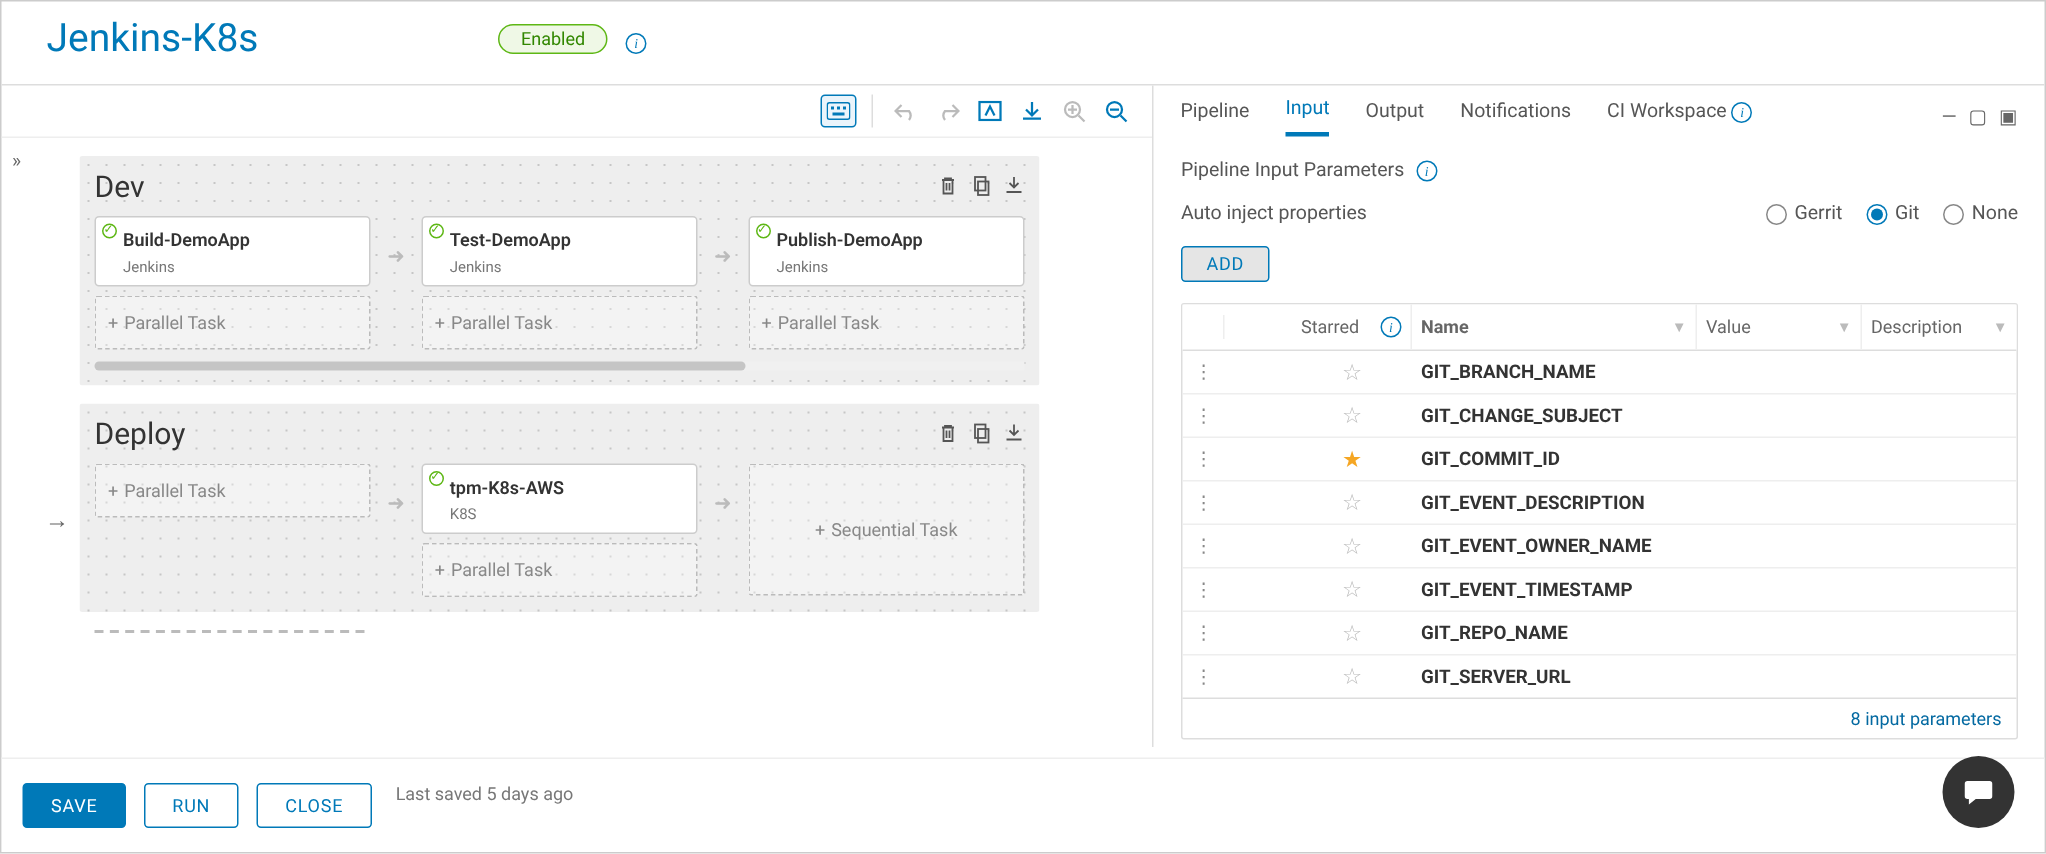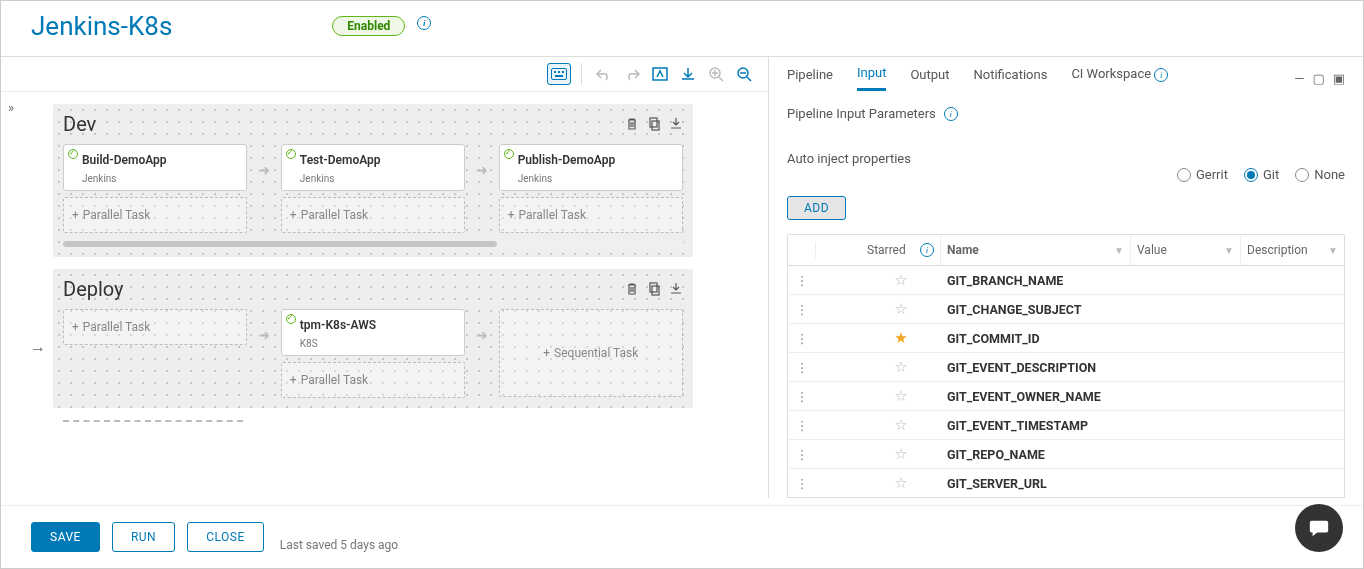--- a/index.html
+++ b/index.html
@@ -1,21 +1,21 @@
 <!DOCTYPE html>
 <html><head>
 <meta charset="utf-8">
 <style>
 * { box-sizing: border-box; margin: 0; padding: 0; font-family: -apple-system, BlinkMacSystemFont, "Segoe UI", Roboto, sans-serif; }
 body { background: #fff; width: 1364px; height: 569px; overflow: hidden; border: 1px solid #ccc; position: relative; }
 
 
 .header { display: flex; align-items: center; padding: 10px 30px 15px; }
 .title { color: #0079b8; font-size: 26px; font-weight: 400; }
-.header-right { display: flex; align-items: flex-start; gap: 12px; margin-left: 160px; font-weight: bold; }
+.header-right { display: flex; align-items: flex-end; gap: 12px; margin-left: 160px; }
 .enabled-badge { border: 1px solid #5eb715; color: #318700; background: #eff8e6; border-radius: 12px; padding: 2px 14px; font-size: 12px; }
 .info-circle { width: 14px; height: 14px; border: 1px solid #0079b8; border-radius: 50%; display: inline-flex; align-items: center; justify-content: center; font-size: 9px; color: #0079b8; font-style: italic; font-family: serif; }
 
 
 .main { display: flex; height: calc(100% - 125px); border-top: 1px solid #ddd; }
 .canvas-pane { flex: 0 0 768px; display: flex; flex-direction: column; border-right: 1px solid #ddd; }
 .canvas-toolbar { display: flex; justify-content: flex-end; align-items: center; padding: 6px 12px; border-bottom: 1px solid #eee; gap: 4px; }
 .canvas-toolbar .tbtn { width: 24px; height: 22px; display: flex; align-items: center; justify-content: center; cursor: pointer; color: #0079b8; }
 .canvas-toolbar .tbtn.disabled { color: #bbb; }
 .canvas-toolbar .tbtn.boxed { border: 1px solid #0079b8; border-radius: 3px; background: #eaf4fb; }
@@ -49,21 +49,21 @@
 
 .right-pane { flex: 1; display: flex; flex-direction: column; padding: 0; }
 .tabs { display: flex; align-items: center; gap: 24px; padding: 8px 18px 0; border-bottom: 1px solid transparent; font-size: 13px; color: #565656; }
 .tab { padding-bottom: 8px; cursor: pointer; }
 .tab.active { color: #0079b8; border-bottom: 3px solid #0079b8; }
 .tabs .spacer { flex: 1; }
 .tabs .win-btns { display: flex; gap: 8px; color: #666; align-items: center; }
 
 .panel-body { padding: 14px 18px; font-size: 13px; color: #565656; overflow: auto; }
 .panel-row { display: flex; align-items: center; gap: 8px; margin-bottom: 14px; }
-.radio-group { display: flex; gap: 16px; align-items: center; margin-top: 32px; }
+.radio-group { display: flex; gap: 16px; align-items: center; }
 .radio { display: flex; align-items: center; gap: 5px; cursor: pointer; }
 .radio-circle { width: 14px; height: 14px; border: 1px solid #888; border-radius: 50%; display: inline-block; position: relative; }
 .radio.checked .radio-circle { border-color: #0079b8; }
 .radio.checked .radio-circle::after { content: ""; width: 8px; height: 8px; background: #0079b8; border-radius: 50%; position: absolute; top: 2px; left: 2px; }
 .add-btn { border: 1px solid #0079b8; color: #0079b8; background: #e5e5e5; padding: 4px 16px; border-radius: 3px; font-size: 12px; cursor: pointer; letter-spacing: 0.5px; }
 
 
 .table { border: 1px solid #ddd; border-radius: 2px; }
 .thead { display: flex; background: #fff; border-bottom: 1px solid #ddd; font-size: 12px; color: #666; align-items: center; }
 .thead .th { padding: 8px 6px; display: flex; align-items: center; justify-content: space-between; border-right: 1px solid #eee; }
@@ -76,21 +76,21 @@
 .filter-icon { color: #bbb; font-size: 10px; margin-left: auto; }
 .trow { display: flex; align-items: center; border-bottom: 1px solid #eee; font-size: 12.5px; color: #333; }
 .trow:last-child { border-bottom: none; }
 .trow .td { padding: 5px 6px; }
 .dots { color: #888; cursor: pointer; display: flex; align-items: center; justify-content: center; }
 .star { color: #bbb; cursor: pointer; display: flex; align-items: center; justify-content: center; font-size: 15px; }
 .star.filled { color: #f5a623; }
 .tfoot { text-align: right; padding: 6px 10px; font-size: 12px; color: #0369a1; border-top: 1px solid #ddd; }
 
 
-.footer { position: absolute; bottom: 0; left: 0; right: 0; display: flex; align-items: flex-end; padding: 16px 30px; gap: 12px; border-top: 1px solid #eee; background: #fff; }
+.footer { position: absolute; bottom: 0; left: 0; right: 0; display: flex; align-items: flex-start; padding: 16px 14px; gap: 12px; border-top: 1px solid #eee; background: #fff; }
 .btn { padding: 7px 18px; font-size: 12px; border-radius: 3px; cursor: pointer; letter-spacing: 0.5px; }
 .btn-primary { background: #0079b8; color: #fff; border: 1px solid #0079b8; }
 .btn-outline { background: #fff; color: #0079b8; border: 1px solid #0079b8; }
 .saved-text { font-size: 12px; color: #777; margin-left: 4px; }
 
 
 .chat-bubble { position: absolute; bottom: 16px; right: 20px; width: 48px; height: 48px; background: #333; border-radius: 50%; display: flex; align-items: center; justify-content: center; color: #fff; cursor: pointer; }
 
 svg { display: block; }
 </style>

